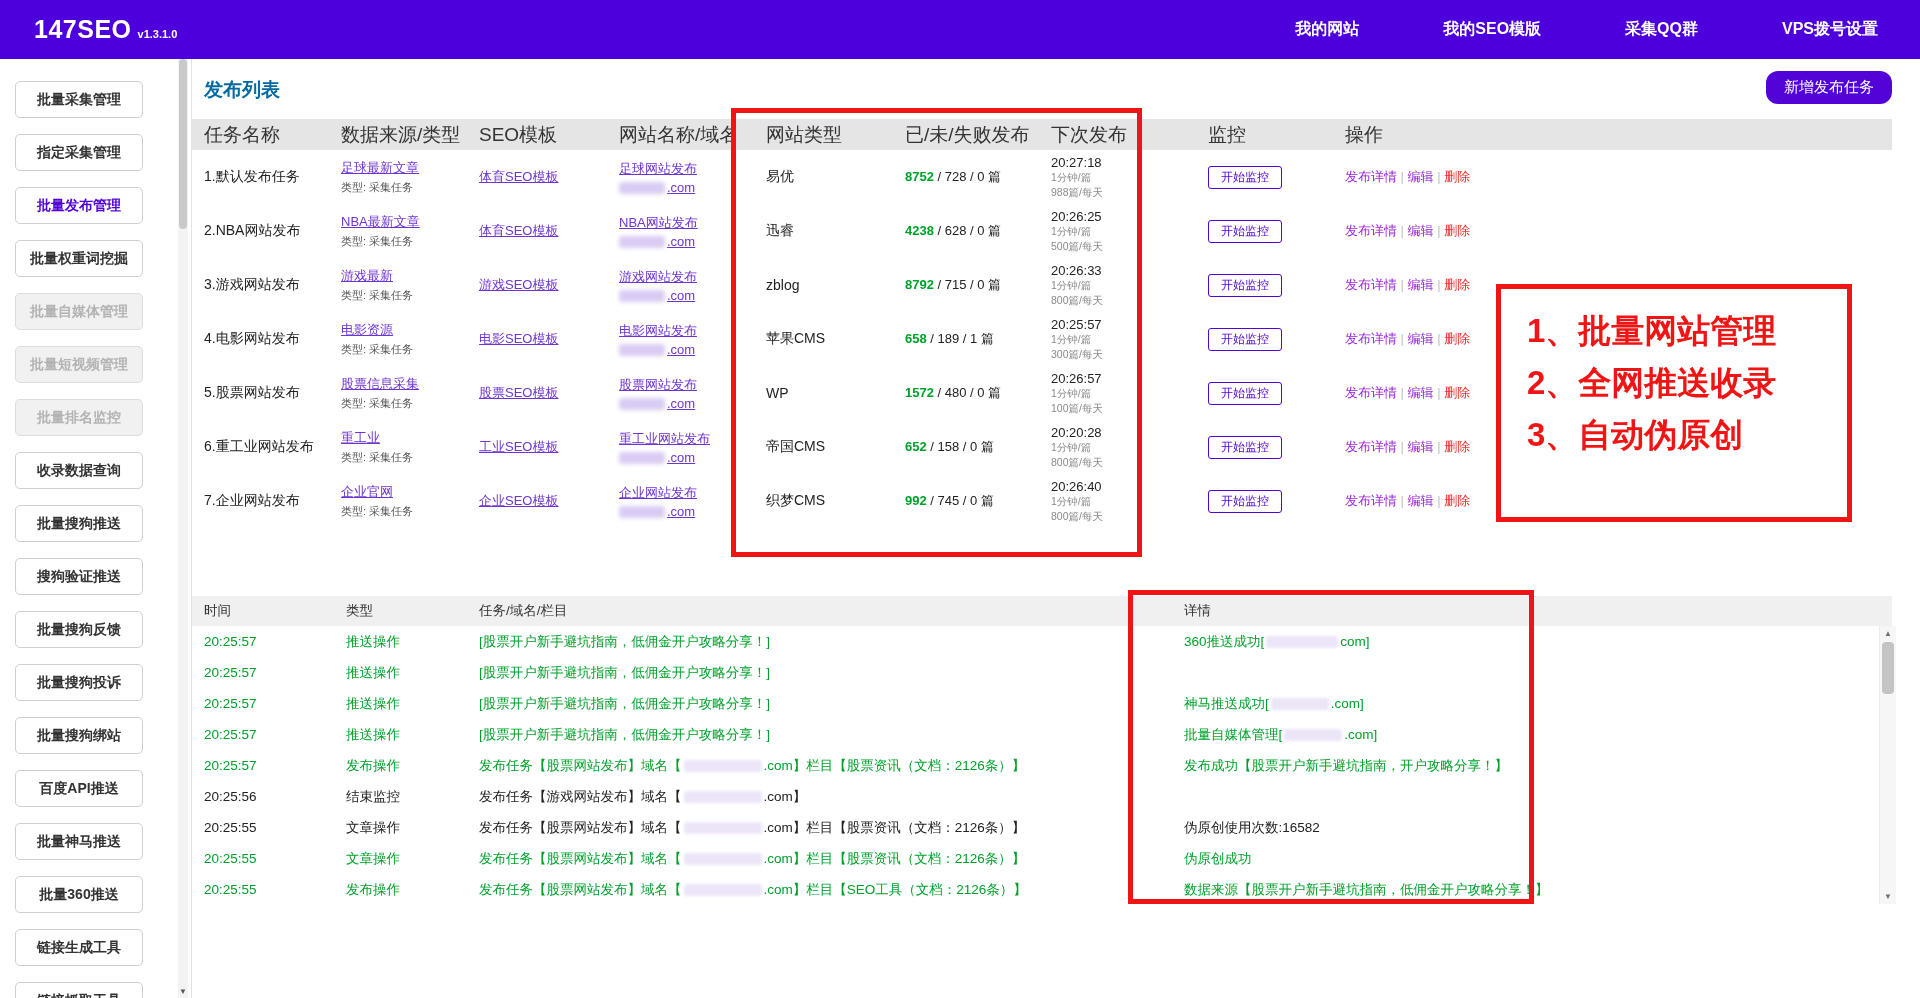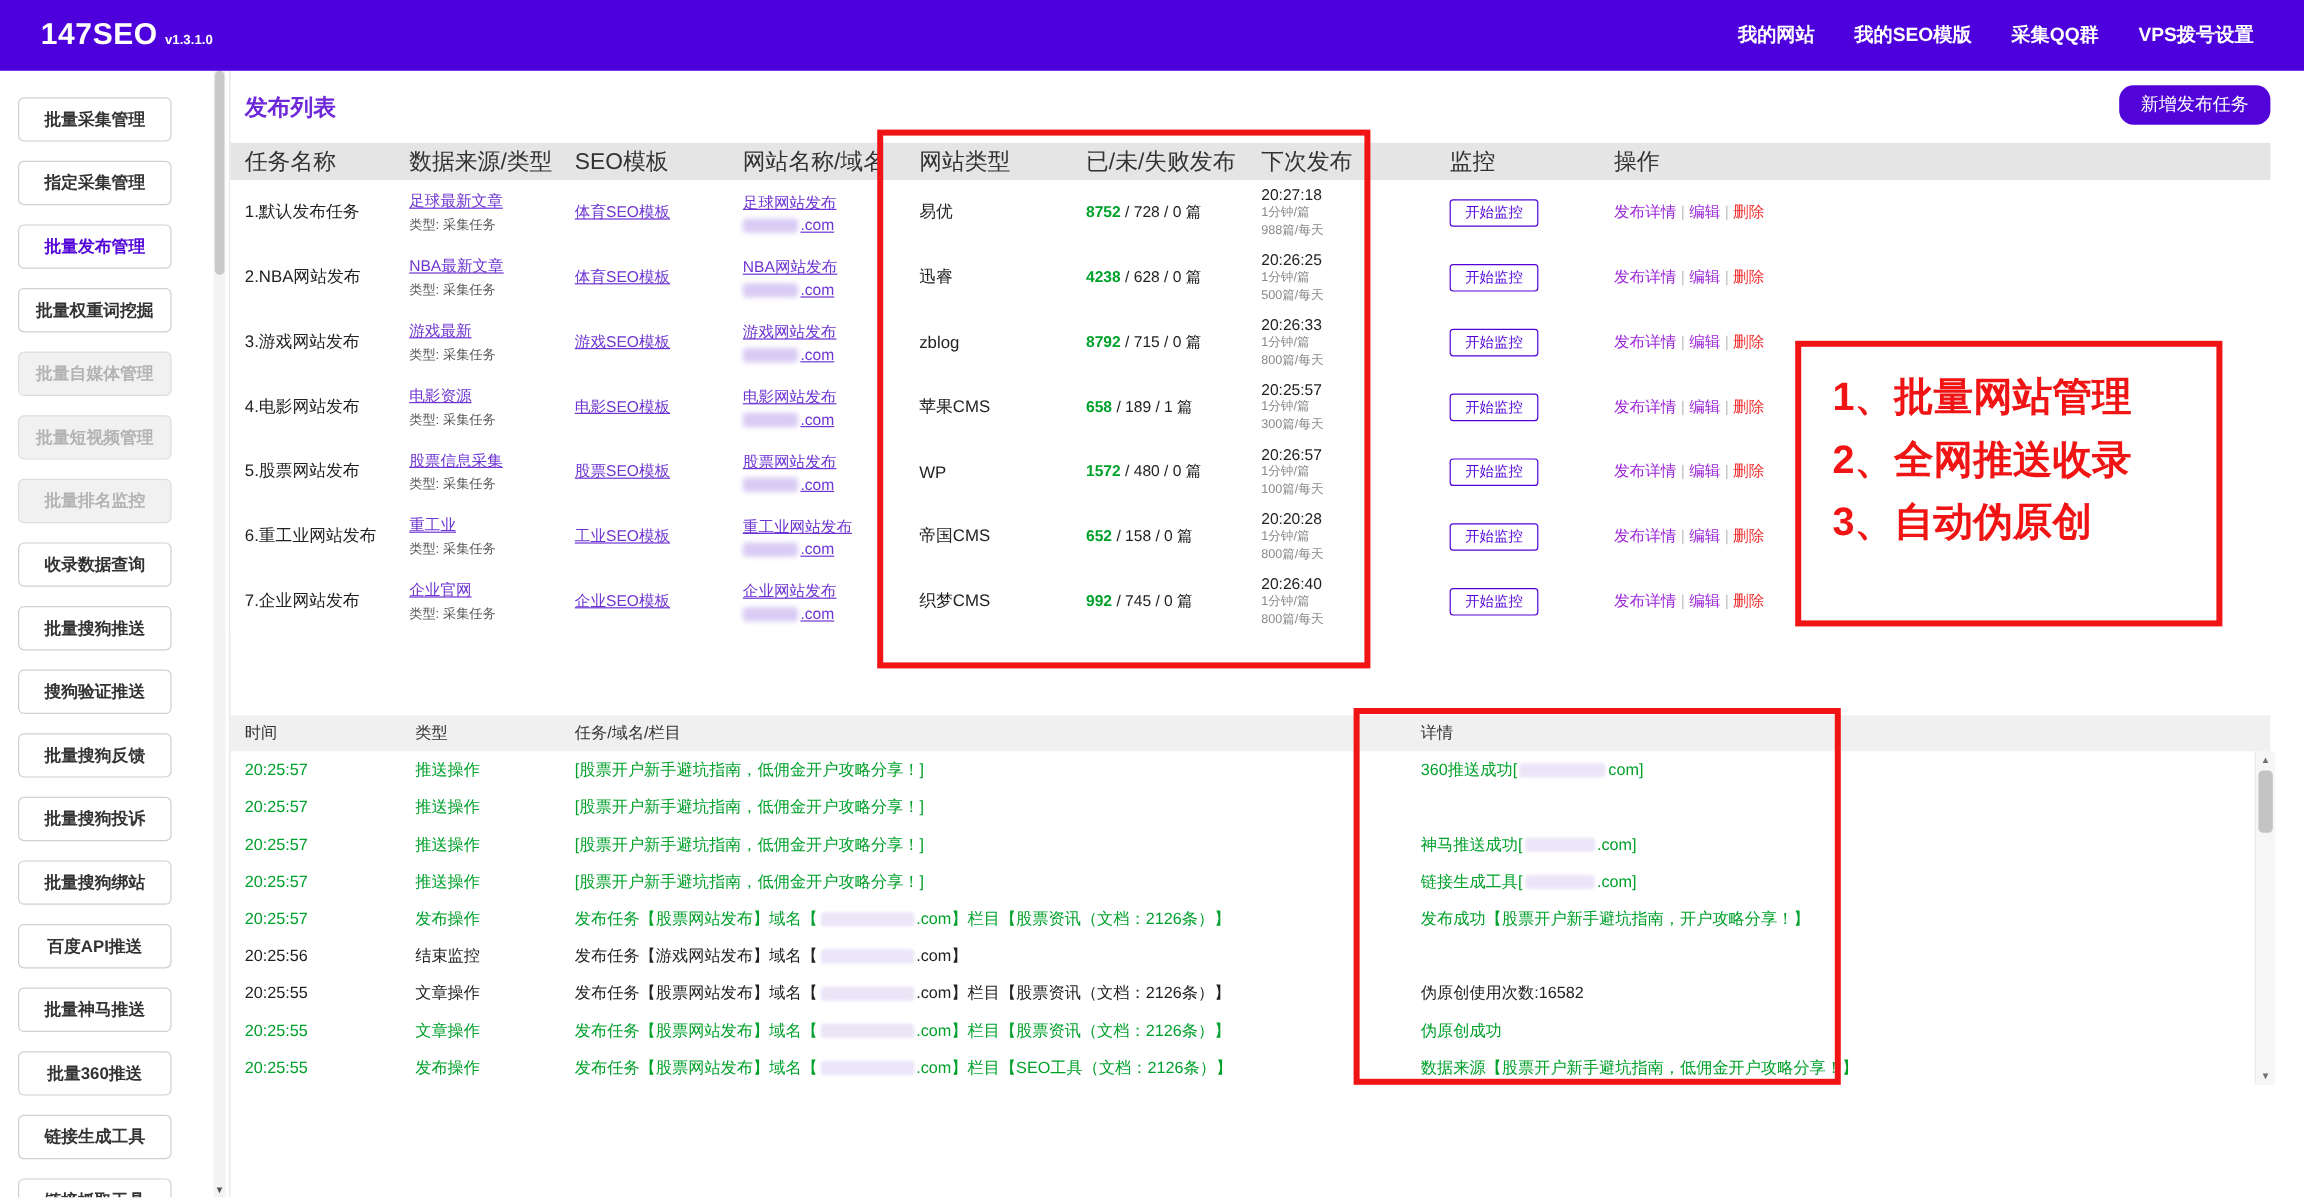--- a/index.html
+++ b/index.html
@@ -6,36 +6,36 @@
   html,body{margin:0;padding:0;}
   *{box-sizing:border-box;}
   body{font-family:"Liberation Sans","DejaVu Sans",sans-serif;background:#fff;}
   .page{position:relative;width:1920px;height:998px;overflow:hidden;background:#fff;}
 
   
   .topbar{position:absolute;left:0;top:0;width:1920px;height:59px;background:#4e00dc;display:flex;align-items:center;justify-content:space-between;padding:0 42px 0 34px;z-index:3;}
   .logo{display:flex;align-items:baseline;color:#fff;}
   .logo-main{font-size:25px;font-weight:bold;letter-spacing:.5px;}
   .logo-ver{font-size:11px;font-weight:bold;margin-left:6px;}
-  .topnav{display:flex;gap:33px;}
+  .topnav{display:flex;gap:84px;}
   .nav-item{color:#fff;font-size:16px;font-weight:bold;cursor:pointer;text-decoration:none;white-space:nowrap;}
 
   
   .sidebar{position:absolute;left:0;top:59px;width:176px;bottom:0;padding:22px 0 0 15px;display:flex;flex-direction:column;gap:16px;overflow:hidden;}
   .side-btn{flex:0 0 auto;width:128px;height:37px;background:#fff;border:1px solid #cfcfcf;border-radius:5px;font-family:inherit;font-size:14px;font-weight:bold;color:#333;cursor:pointer;white-space:nowrap;}
   .side-btn.active{color:#5103d8;}
   .side-btn.disabled{color:#b3b3b3;background:#f1f1f1;border-color:#ddd;cursor:default;}
   .side-scroll{position:absolute;left:178px;top:59px;width:10px;bottom:0;background:#f3f3f3;}
   .side-scroll .thumb{position:absolute;left:1px;right:1px;top:0;height:170px;background:#c9c9c9;border-radius:4px;}
   .side-scroll .arrow{position:absolute;left:0;right:0;bottom:2px;text-align:center;font-size:8px;color:#555;cursor:pointer;}
 
   
   .main{position:absolute;left:191px;top:59px;right:0;bottom:0;border-left:1px solid #e3e3e3;padding:18px 28px 0 0;}
   .main-head{position:relative;height:42px;}
-  .page-title{margin:0;padding-left:12px;font-size:19px;font-weight:600;color:#6d28d9;}
+  .page-title{margin:0;padding-left:12px;font-size:19px;font-weight:600;color:#0369a1;}
   .btn-primary{position:absolute;top:-6px;right:0;height:33px;padding:0 18px;background:#5103d8;color:#fff;border:none;border-radius:12px;font-family:inherit;font-size:15px;cursor:pointer;white-space:nowrap;}
 
   .pt-header,.pt-row{display:grid;grid-template-columns:137px 138px 140px 147px 139px 146px 157px 137px 1fr;padding-left:12px;align-items:center;}
   .pt-header{height:31px;background:#e5e5e5;font-size:19px;color:#333;}
   .pt-row{height:54px;background:#fff;font-size:14px;color:#222;}
   .lnk{color:#6f35d2;text-decoration:underline;cursor:pointer;font-size:13px;}
   .sub{font-size:11px;color:#555;margin-top:3px;}
   .domain{margin-top:3px;line-height:13px;}
   .redact{display:inline-block;width:46px;height:12px;background:#d9cbf4;border-radius:3px;filter:blur(2px);vertical-align:middle;margin-right:2px;}
   .pubc{font-size:13px;white-space:nowrap;}
@@ -264,21 +264,21 @@
           <div class="lt-row green">
             <div class="lcell">20:25:57</div>
             <div class="lcell">推送操作</div>
             <div class="lcell"><span>[股票开户新手避坑指南，低佣金开户攻略分享！]</span></div>
             <div class="lcell"><span>神马推送成功[</span><span class="redact2" style="width: 58px;"></span><span>.com]</span></div>
           </div>
           <div class="lt-row green">
             <div class="lcell">20:25:57</div>
             <div class="lcell">推送操作</div>
             <div class="lcell"><span>[股票开户新手避坑指南，低佣金开户攻略分享！]</span></div>
-            <div class="lcell"><span>链接生成工具[</span><span class="redact2" style="width: 58px;"></span><span>.com]</span></div>
+            <div class="lcell"><span>批量自媒体管理[</span><span class="redact2" style="width: 58px;"></span><span>.com]</span></div>
           </div>
           <div class="lt-row green">
             <div class="lcell">20:25:57</div>
             <div class="lcell">发布操作</div>
             <div class="lcell"><span>发布任务【股票网站发布】域名【</span><span class="redact2" style="width: 78px;"></span><span>.com】栏目【股票资讯（文档：2126条）】</span></div>
             <div class="lcell"><span>发布成功【股票开户新手避坑指南，开户攻略分享！】</span></div>
           </div>
           <div class="lt-row black">
             <div class="lcell">20:25:56</div>
             <div class="lcell">结束监控</div>

